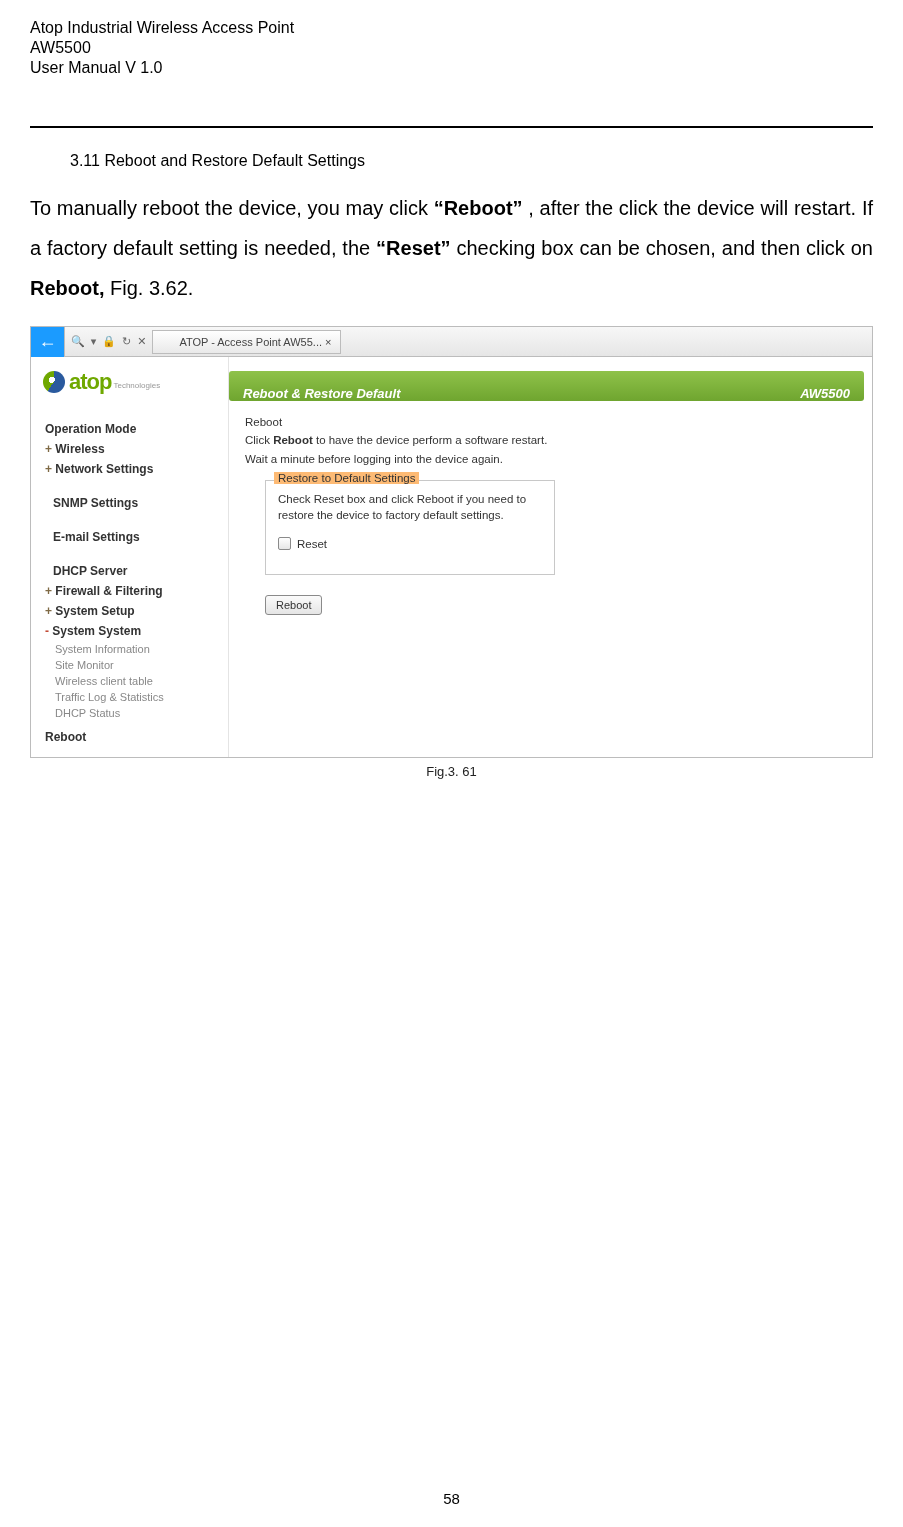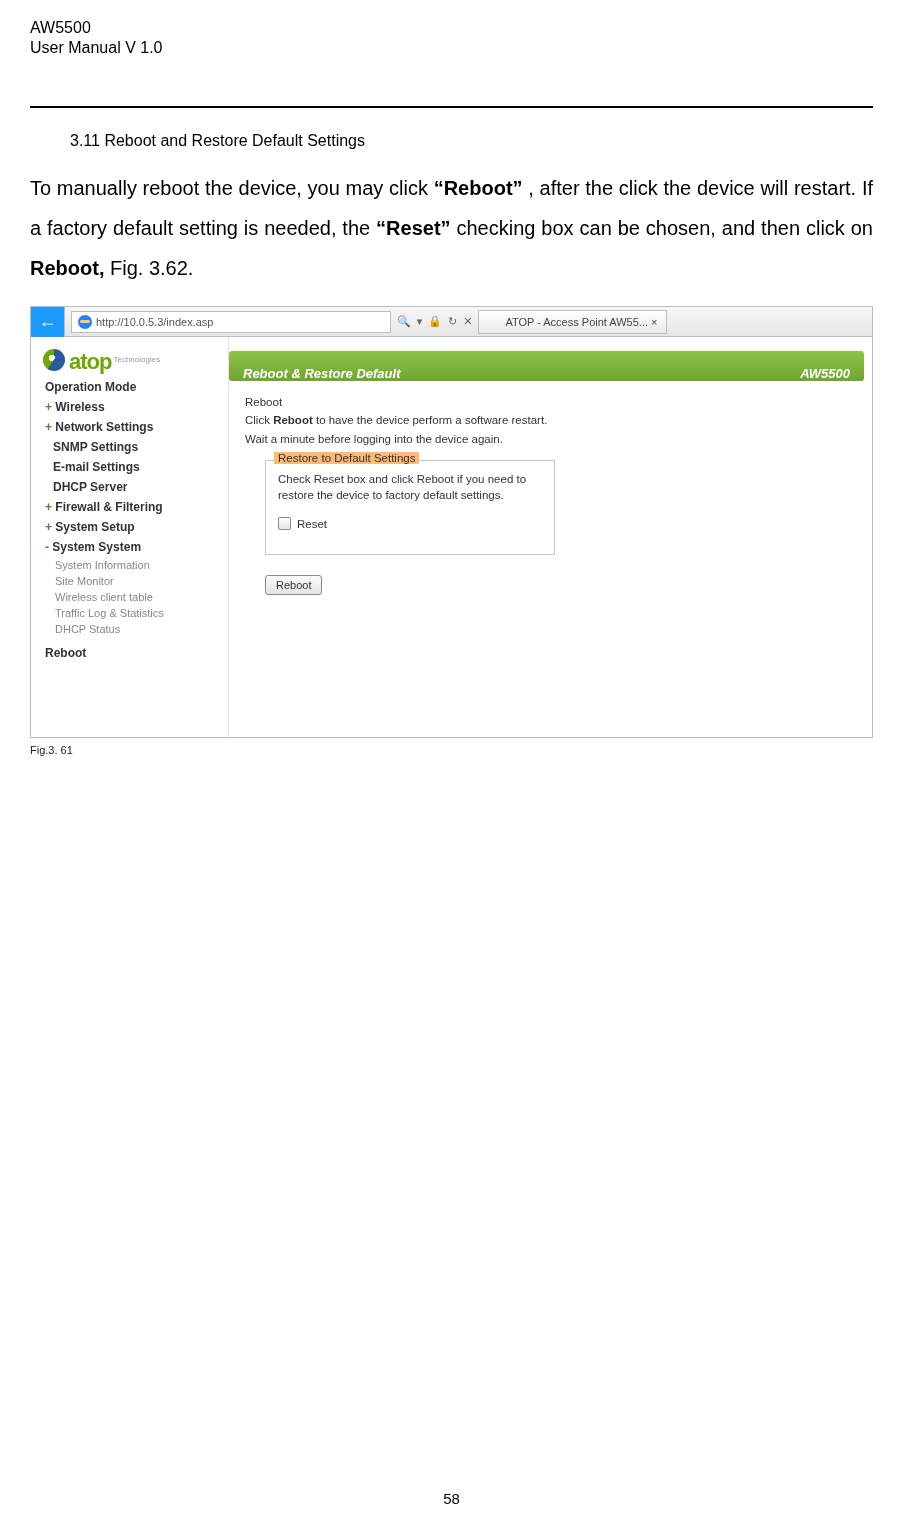--- a/index.html
+++ b/index.html
@@ -129,22 +129,23 @@
     min-height: 400px;
   }
   .sidebar {
     width: 198px;
     padding: 10px 8px 10px 8px;
     border-right: 1px solid #e4e4e4;
     font-size: 12px;
   }
   .atop-logo {
     display: flex;
+    align-items: center;
     gap: 4px;
-    margin: 2px 0 2px 4px;
+    margin: 2px 0 24px 4px;
     font-size: 22px;
     font-weight: bold;
     color: #6fa800;
     letter-spacing: -1px;
   }
   .atop-logo .swirl {
     width: 22px;
     height: 22px;
     border-radius: 50%;
     background:
@@ -171,21 +172,21 @@
     content: "- ";
     color: #c24a35;
     font-weight: bold;
   }
   .nav-sub {
     display: block;
     padding: 2px 0 2px 16px;
     color: #888;
     font-size: 11px;
   }
-  .nav-item.top.noprefix { padding-left: 6px; }
+  .nav-item.top.noprefix { padding-left: 6px; margin-top: 14px; }
 
   
   .content {
     flex: 1;
     padding: 0 0 18px 0;
   }
   .panel-head {
     height: 30px;
     display: flex;
     align-items: flex-end;
@@ -256,39 +257,40 @@
     font-size: 11px;
     color: #333;
     border: 1px solid #8a8a8a;
     background: linear-gradient(#fbfbfb,#e5e5e5);
     border-radius: 3px;
     margin-left: 20px;
   }
 
   
   .fig-caption {
-    text-align: left;
-    font-size: 11px;
+    text-align: center;
+    font-size: 13px;
     color: #222;
     margin-top: 2px;
   }
 
   .page-num {
     position: absolute;
     bottom: 20px;
     left: 0;
     right: 0;
     text-align: center;
     font-size: 15px;
   }
 </style>
 </head>
 <body>
 
 <div class="doc-header">
+  <span class="line">Atop Industrial Wireless Access Point</span>
   <span class="line">AW5500</span>
   <span class="line">User Manual V 1.0</span>
 </div>
 <div class="top-rule"></div>
 
 <h2 class="section-title">3.11 Reboot and Restore Default Settings</h2>
 
 <p class="body-text">
   <span>To manually reboot the device, you may click </span>
   <span class="bold">“Reboot”</span>
@@ -297,24 +299,20 @@
   <span> checking box can be chosen, and then click on </span>
   <span class="bold">Reboot,</span>
   <span> Fig. 3.62.</span>
 </p>
 
 <div class="screenshot">
 
   <div class="chrome-bar">
     <div class="chrome-back">
       <span>←</span>
-    </div>
-    <div class="chrome-url">
-      <span class="ie-icon"></span>
-      <span class="url-text">http://10.0.5.3/index.asp</span>
     </div>
     <div class="chrome-right-icons">
       <span>🔍</span>
       <span>▾</span>
       <span>🔒</span>
       <span>↻</span>
       <span>✕</span>
     </div>
     <div class="tab">
       <span class="ie-icon"></span>

